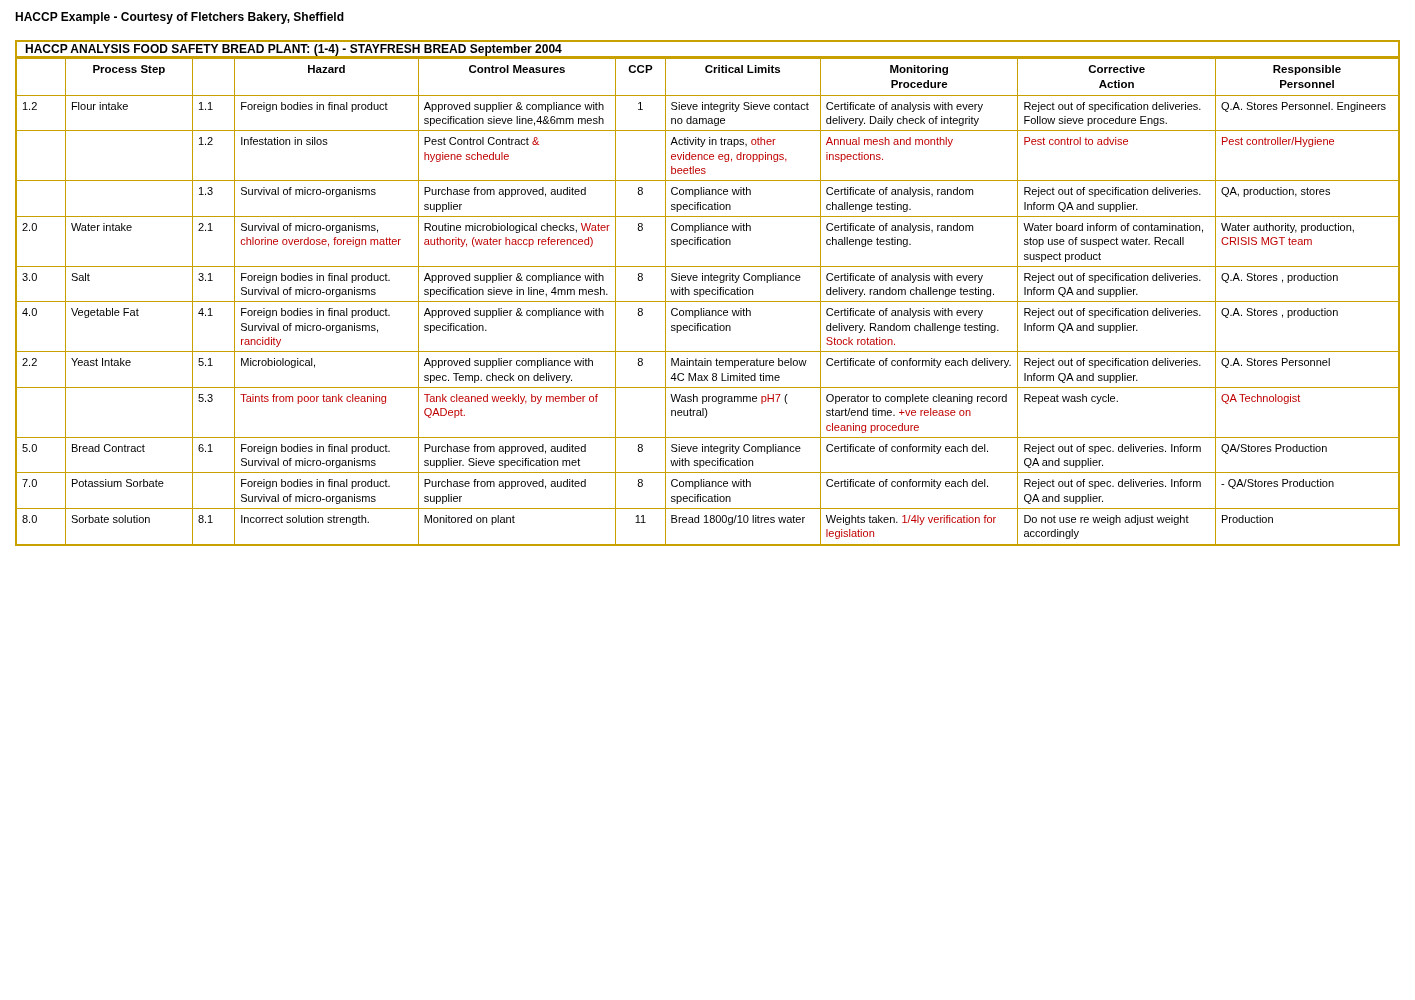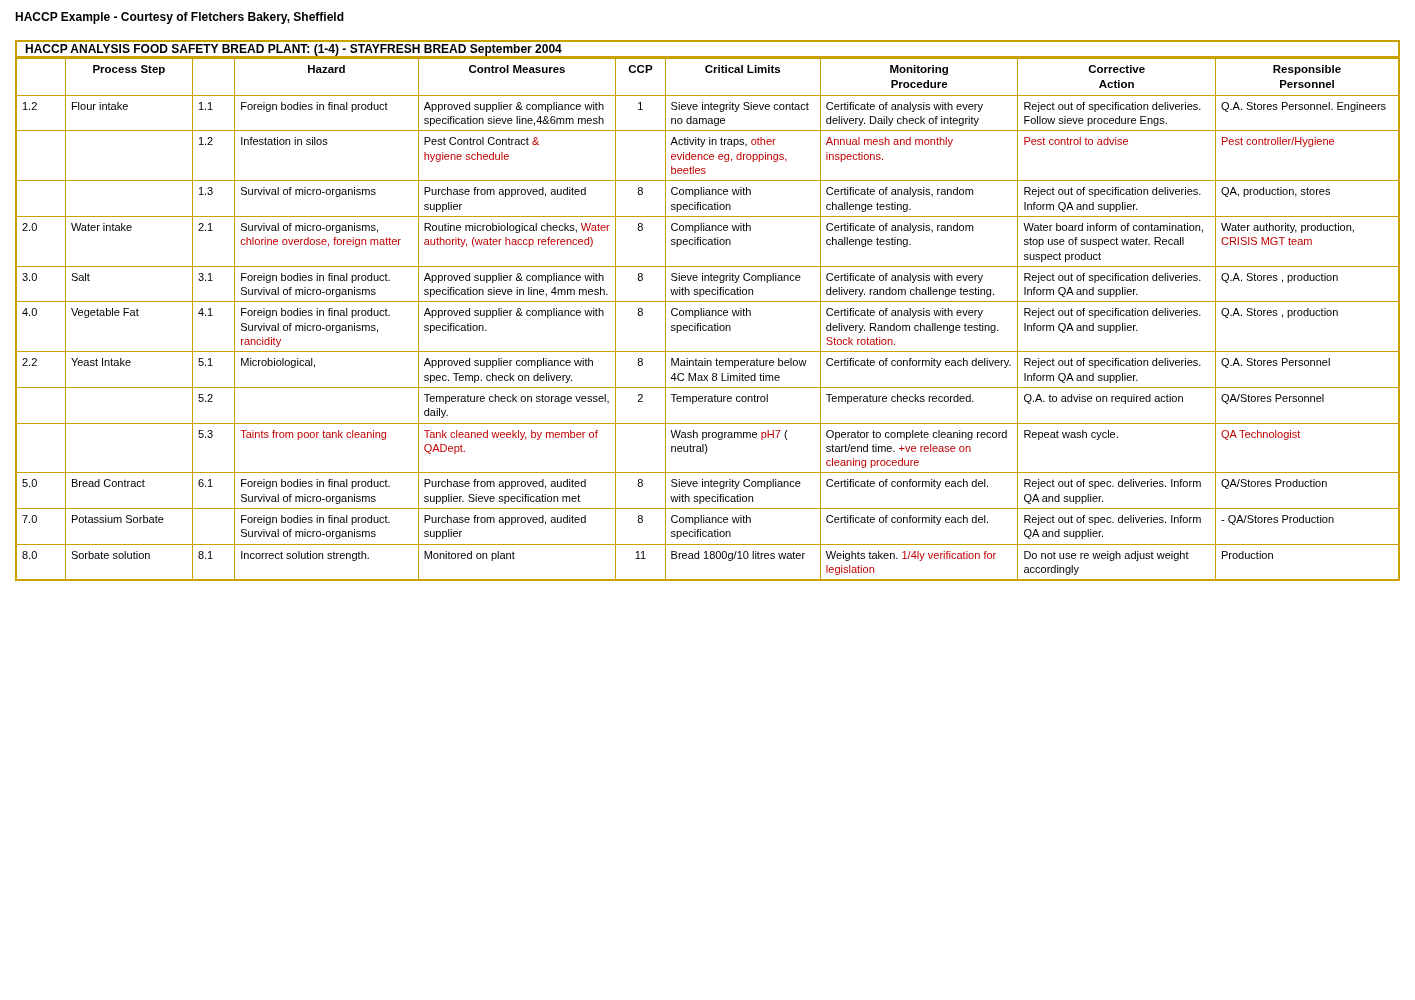--- a/index.html
+++ b/index.html
@@ -147,32 +147,20 @@
         <td>Approved supplier compliance with spec. Temp. check on delivery.</td>
         <td class="ccp-col">8</td>
         <td>Maintain temperature below 4C Max 8 Limited time</td>
         <td>Certificate of conformity each delivery.</td>
         <td>Reject out of specification deliveries. Inform QA and supplier.</td>
         <td>Q.A. Stores Personnel</td>
       </tr>
       <tr>
         <td></td>
         <td></td>
-        <td>5.2</td>
-        <td></td>
-        <td>Temperature check on storage vessel, daily.</td>
-        <td class="ccp-col">2</td>
-        <td>Temperature control</td>
-        <td>Temperature checks recorded.</td>
-        <td>Q.A. to advise on required action</td>
-        <td>QA/Stores Personnel</td>
-      </tr>
-      <tr>
-        <td></td>
-        <td></td>
         <td>5.3</td>
         <td><span class="red-text">Taints from poor tank cleaning</span></td>
         <td><span class="red-text">Tank cleaned weekly, by member of QADept.</span></td>
         <td class="ccp-col"></td>
         <td>Wash programme <span class="red-text">pH7</span> ( neutral)</td>
         <td>Operator to complete cleaning record start/end time. <span class="red-text">+ve release on cleaning procedure</span></td>
         <td>Repeat wash cycle.</td>
         <td><span class="red-text">QA Technologist</span></td>
       </tr>
       <tr>

